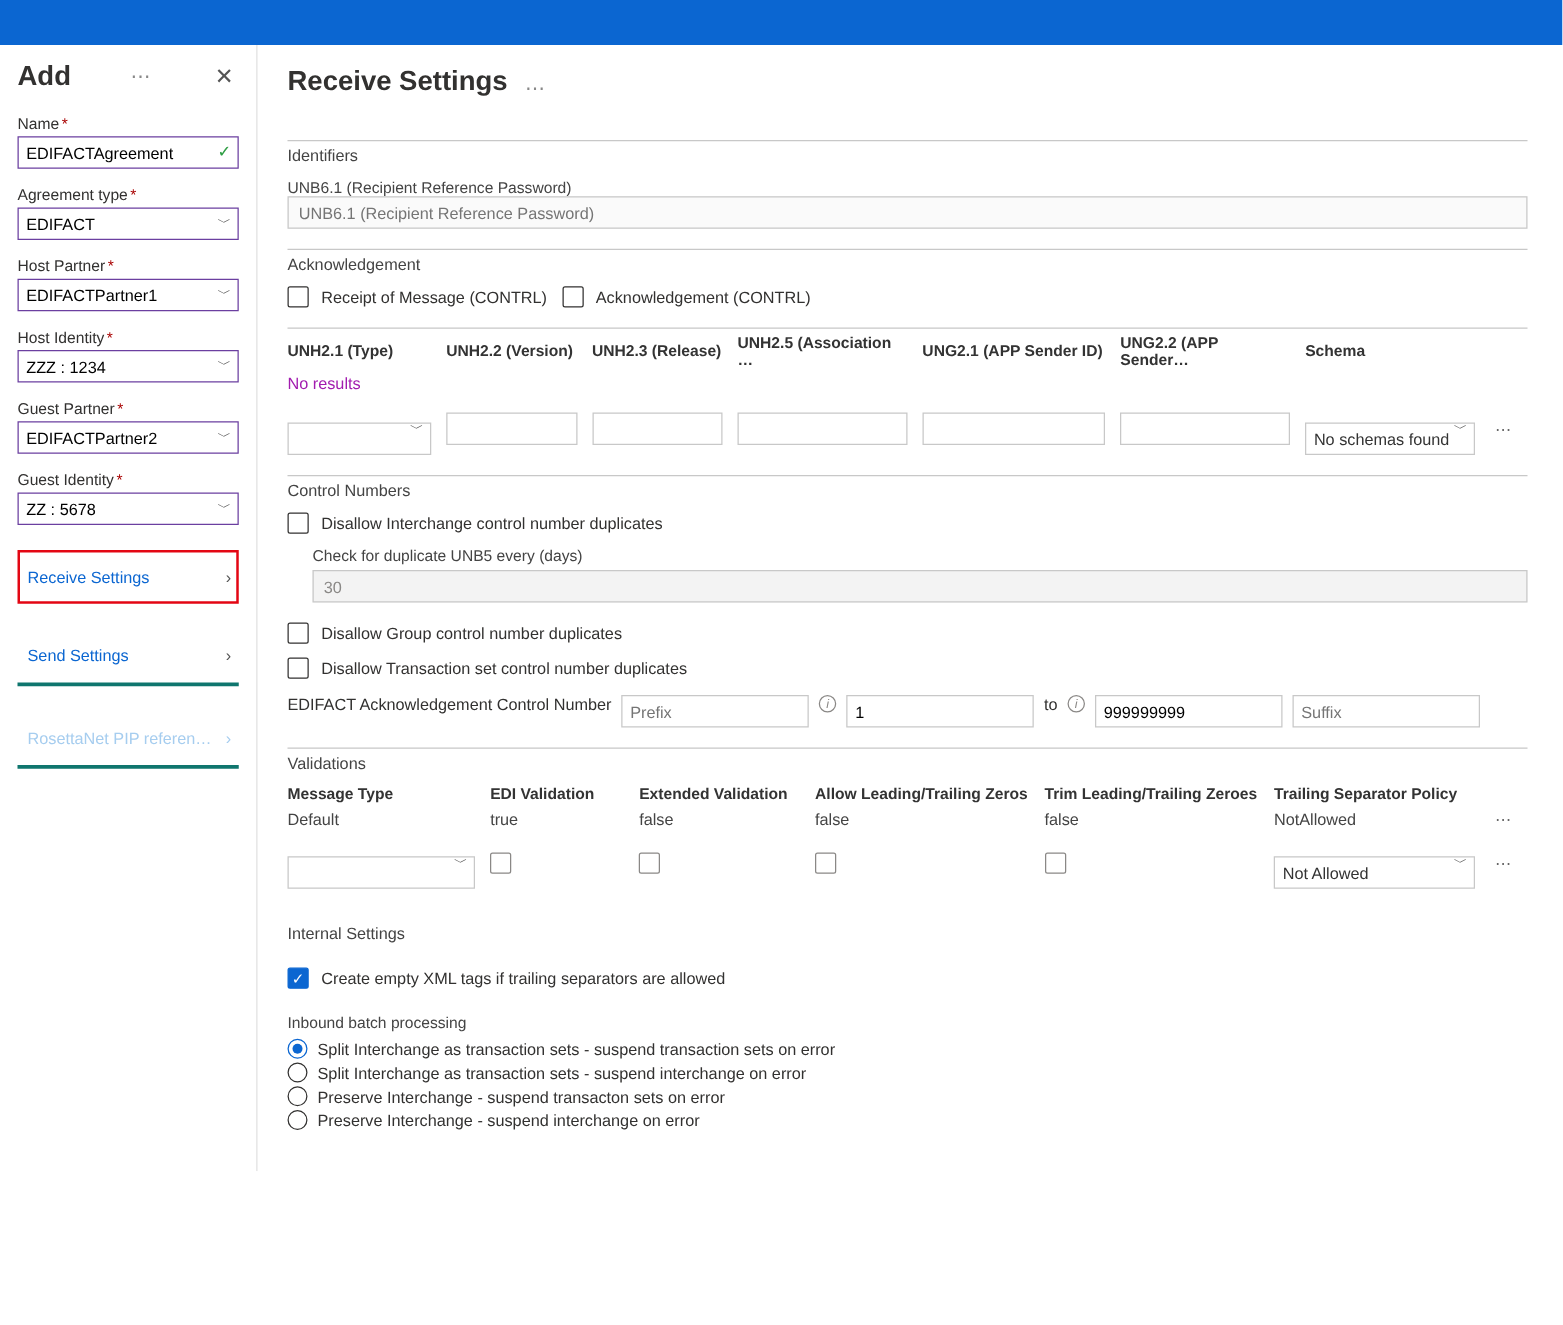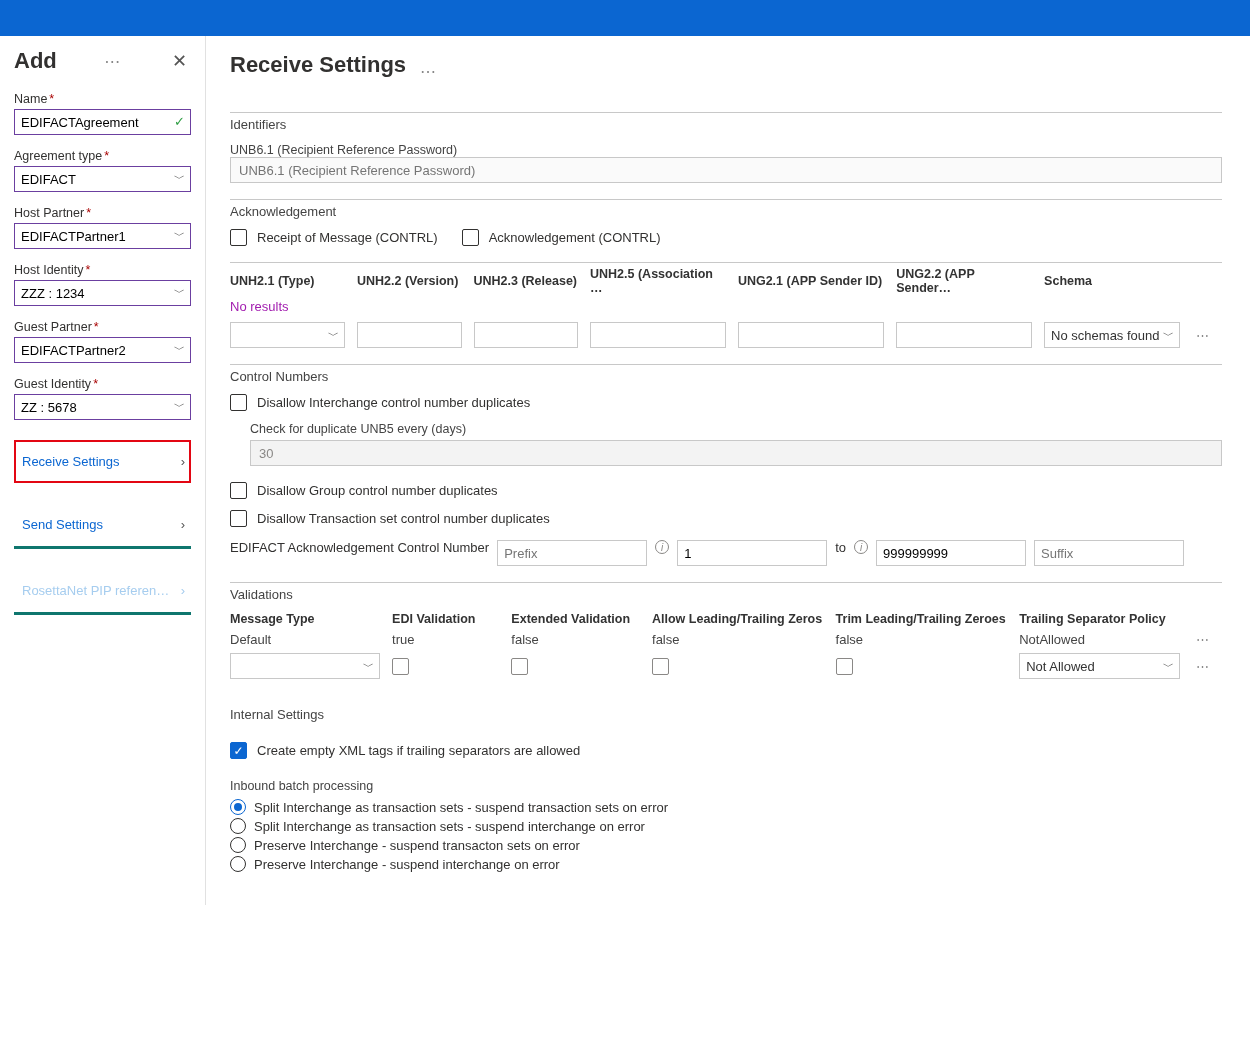--- a/index.html
+++ b/index.html
@@ -37,27 +37,27 @@
   .gray-input { width: 100%; height: 26px; border: 1px solid #c8c8c8; background: #fafafa; padding: 0 8px; font-size: 13px; color: #8a8886; }
   .gray-input.light { background:#fafafa; }
   .gray-input.disabled { background:#f3f3f3; }
   .chk { display: inline-flex; align-items: center; gap: 10px; font-size: 13px; }
   .box { width: 17px; height: 17px; border: 1px solid #323130; border-radius:2px; background: #fff; display:inline-flex; align-items:center; justify-content:center; }
   .box.checked { background:#0b66d1; border-color:#0b66d1; color:#fff; }
   .box.checked::after { content:"✓"; font-size:12px; line-height:1;}
   .radio { width: 16px; height: 16px; border: 1px solid #323130; border-radius:50%; display:inline-flex; align-items:center; justify-content:center; }
   .radio.on { border-color:#0b66d1; }
   .radio.on::after { content:""; width:8px; height:8px; background:#0b66d1; border-radius:50%; }
-  .row { display:flex; gap:24px; margin-top:10px; }
+  .row { display:flex; gap:12px; margin-top:10px; }
   .schema-head, .schema-row { display:grid; grid-template-columns: 1.1fr 1fr 1fr 1.3fr 1.4fr 1.3fr 1.3fr 30px; gap:12px; align-items:center; }
   .schema-head { font-weight:600; font-size:12.5px; color:#333; }
   .cell-input { height:26px; border:1px solid #c8c8c8; width:100%; font-size:13px; padding:0 6px; }
   .cell-sel { position:relative; }
   .cell-sel .caret2 { position:absolute; right:6px; top:50%; transform:translateY(-50%); font-size:11px; color:#555; pointer-events:none;}
-  .sel-input { height:26px; border:1px solid #c8c8c8; width:100%; font-size:13px; padding:0 20px 0 6px; background:#fff; text-align:left; color:#333; }
+  .sel-input { height:26px; border:1px solid #c8c8c8; width:100%; font-size:13px; padding:0 20px 0 6px; background:#fff; text-align:left; color:#333;margin-top:16px; }
   .muted { color:#a21caf; }
   .more { color:#666; cursor:pointer; padding:0 4px; }
   .indent { margin: 8px 0 10px 20px; }
   .indent .small-label { margin-bottom:4px; display:block; }
   .ackn-row { display:flex; align-items:flex-start; gap:8px; flex-wrap:wrap; margin-top:10px;}
   .ackn-row .txt { width:150px; height:26px; border:1px solid #c8c8c8; padding:0 6px; font-size:13px; }
   .info { width:14px; height:14px; border:1px solid #8a8886; border-radius:50%; display:inline-flex; align-items:center; justify-content:center; font-size:10px; color:#8a8886; font-style:italic;}
   .val-head, .val-row { display:grid; grid-template-columns: 1.4fr 1fr 1.2fr 1.6fr 1.6fr 1.5fr 30px; gap:12px; align-items:center; }
   .val-head { font-weight:600; font-size:12.5px; color:#333; margin:6px 0;}
   .val-row { font-size:13px; color:#444; margin:6px 0;}

